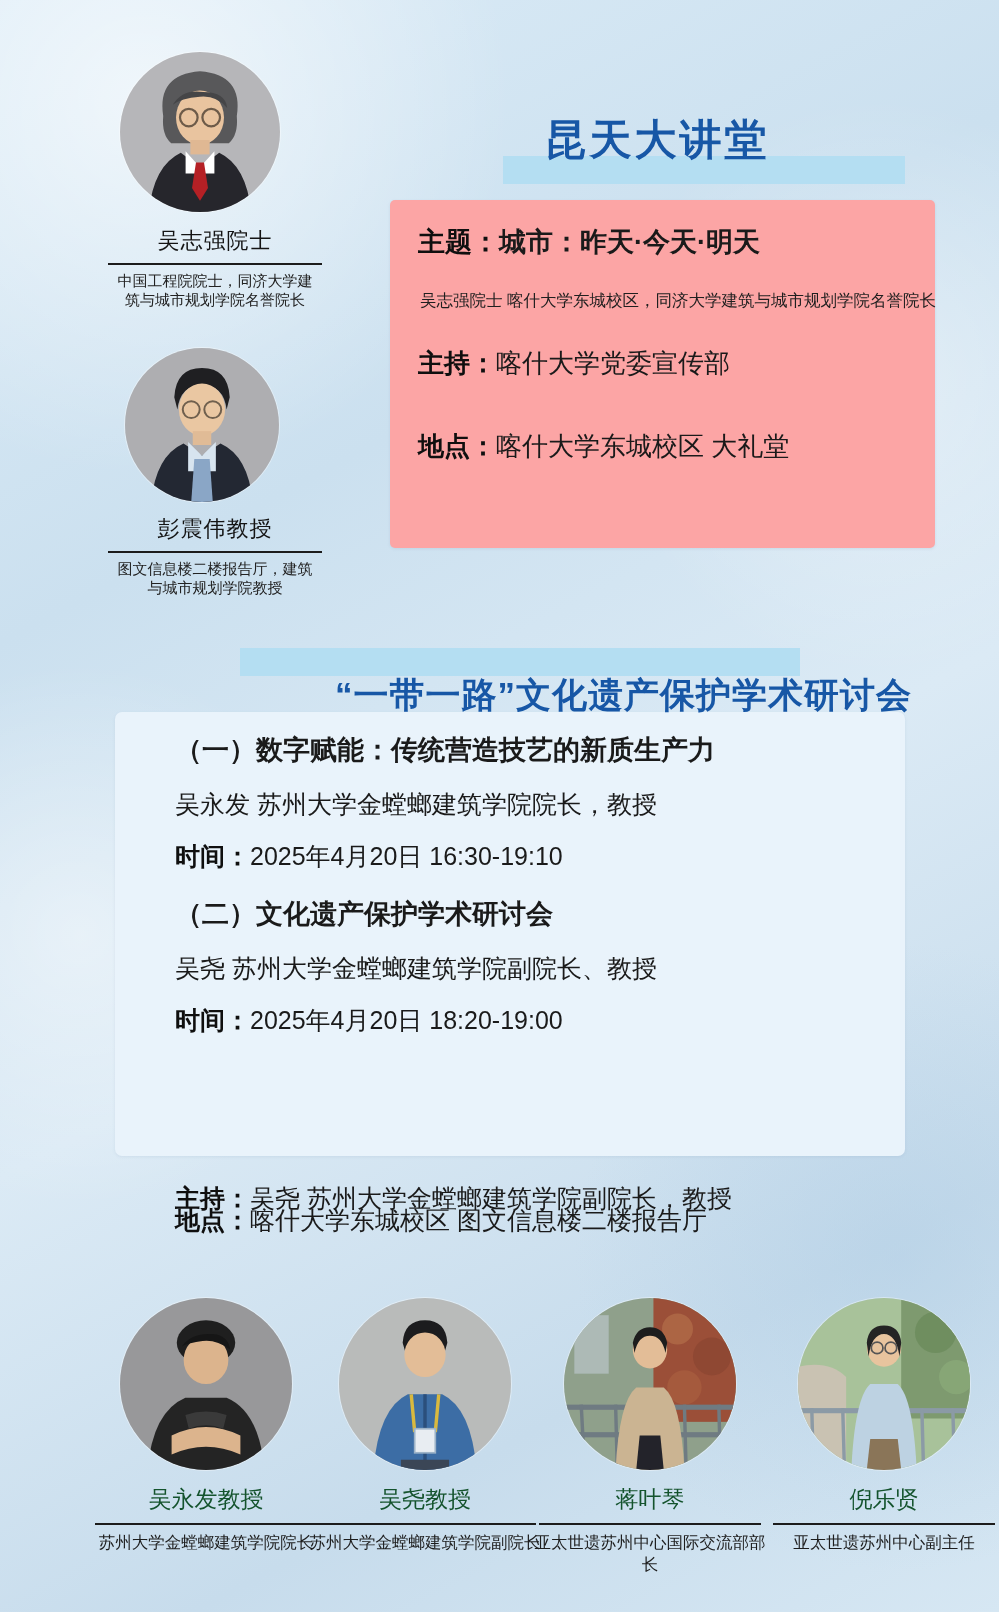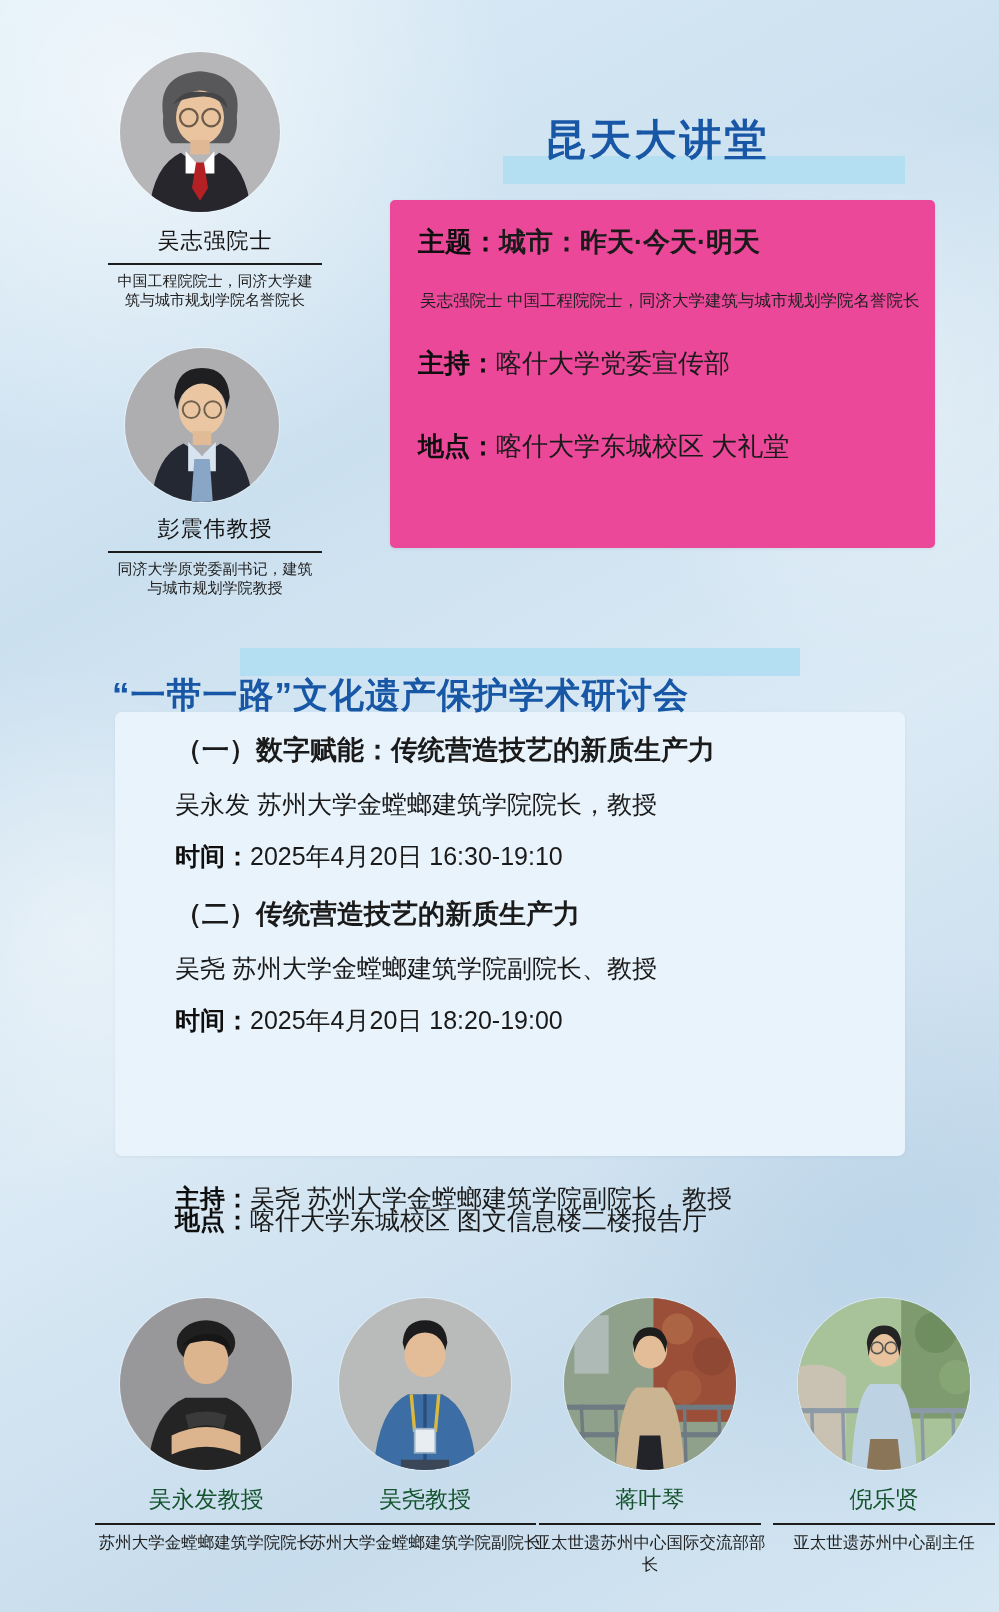--- a/index.html
+++ b/index.html
@@ -22,29 +22,29 @@
 
   .speaker-card{width:320px;text-align:center;}
   .sp-name{font-size:22px;font-weight:500;letter-spacing:1px;color:#141414;}
   .sp-line{height:2px;background:#1c1c1c;margin:7px auto 6px auto;width:214px;}
   .sp-sub{font-size:15px;font-weight:500;line-height:1.28;color:#222;}
 
   .big-title{font-size:42px;font-weight:800;color:#1757a6;letter-spacing:3px;text-align:center;position:relative;z-index:2;}
   .title-bar{background:#b4def2;z-index:1;}
 
   .info-panel{
-    width:545px;height:348px;background:#ec4899;border-radius:5px;
+    width:545px;height:348px;background:#fca5a5;border-radius:5px;
     box-shadow:0 1px 3px rgba(120,150,180,.18);
   }
   .row-label{font-weight:700;color:#0f0f0f;}
   .topic-row{font-size:27px;font-weight:700;white-space:nowrap;}
   .note-row{font-size:16.5px;font-weight:500;color:#1f1f1f;white-space:nowrap;}
   .info-row{font-size:26px;white-space:nowrap;}
 
-  .seminar-title{font-size:35px;font-weight:800;color:#1757a6;letter-spacing:1px;text-align:left;position:relative;z-index:2;}
+  .seminar-title{font-size:35px;font-weight:800;color:#1757a6;letter-spacing:1px;text-align:right;position:relative;z-index:2;}
 
   .main-box{
     width:790px;height:444px;background:#e9f3fb;border-radius:7px;
     box-shadow:0 1px 3px rgba(120,150,180,.15);
   }
   .mb-row{position:absolute;left:60px;white-space:nowrap;font-size:25px;}
   .mb-heading{font-size:27px;font-weight:700;}
   .panel-flex{display:flex;align-items:flex-start;}
   .panel-lines div{line-height:50px;}
 
@@ -90,52 +90,52 @@
     <rect x="44" y="54" width="12" height="9" fill="#e0bb96"></rect>
     <path d="M17 100 Q20 70 38 62 L50 70 L62 62 Q80 70 83 100 Z" fill="#232833"></path>
     <path d="M41 61 L50 70 L59 61 L59 80 L41 80 Z" fill="#d7e4ef"></path>
     <path d="M45 72 L55 72 L57 100 L43 100 Z" fill="#8aa6c6"></path>
   </svg>
 </div>
 
 <div class="abs speaker-card" style="left:55px;top:514px;">
   <div class="sp-name">彭震伟教授</div>
   <div class="sp-line"></div>
-  <div class="sp-sub">同济大学原党委副书记，建筑</div>
+  <div class="sp-sub">图文信息楼二楼报告厅，建筑</div>
   <div class="sp-sub">与城市规划学院教授</div>
 </div>
 
 <div class="abs title-bar" style="left:503px;top:156px;width:402px;height:28px;"></div>
 <div class="abs big-title" style="left:397px;top:112px;width:520px;">昆天大讲堂</div>
 
 <div class="abs info-panel" style="left:390px;top:200px;">
   <div class="abs topic-row" style="left:28px;top:24px;">
     <span class="row-label">主题：</span><span>城市：昨天·今天·明天</span>
   </div>
-  <div class="abs note-row" style="left:30px;top:90px;">吴志强院士 中国工程院院士，同济大学建筑与城市规划学院名誉院长</div>
+  <div class="abs note-row" style="left:30px;top:90px;">吴志强院士 喀什大学东城校区，同济大学建筑与城市规划学院名誉院长</div>
   <div class="abs info-row" style="left:28px;top:146px;">
     <span class="row-label">主持：</span><span>喀什大学党委宣传部</span>
   </div>
   <div class="abs info-row" style="left:28px;top:229px;">
     <span class="row-label">地点：</span><span>喀什大学东城校区 大礼堂</span>
   </div>
 </div>
 
 <div class="abs title-bar" style="left:240px;top:648px;width:560px;height:28px;"></div>
 <div class="abs seminar-title" style="left:112px;top:616px;width:800px;">“一带一路”文化遗产保护学术研讨会</div>
 
 <div class="abs main-box" style="left:115px;top:712px;">
 
   <div class="mb-row mb-heading" style="top:20px;">（一）数字赋能：传统营造技艺的新质生产力</div>
   <div class="mb-row" style="top:76px;">吴永发  苏州大学金螳螂建筑学院院长，教授</div>
   <div class="mb-row" style="top:128px;">
     <span class="row-label">时间：</span><span>2025年4月20日 16:30-19:10</span>
   </div>
 
-  <div class="mb-row mb-heading" style="top:184px;">（二）传统营造技艺的新质生产力</div>
+  <div class="mb-row mb-heading" style="top:184px;">（二）文化遗产保护学术研讨会</div>
   <div class="mb-row" style="top:240px;">吴尧  苏州大学金螳螂建筑学院副院长、教授</div>
   <div class="mb-row" style="top:292px;">
     <span class="row-label">时间：</span><span>2025年4月20日 18:20-19:00</span>
   </div>
 
 
   <div class="mb-row" style="top:470px;">
     <span class="row-label">主持：</span><span>吴尧 苏州大学金螳螂建筑学院副院长，教授</span>
   </div>
   <div class="mb-row" style="top:492px;">

